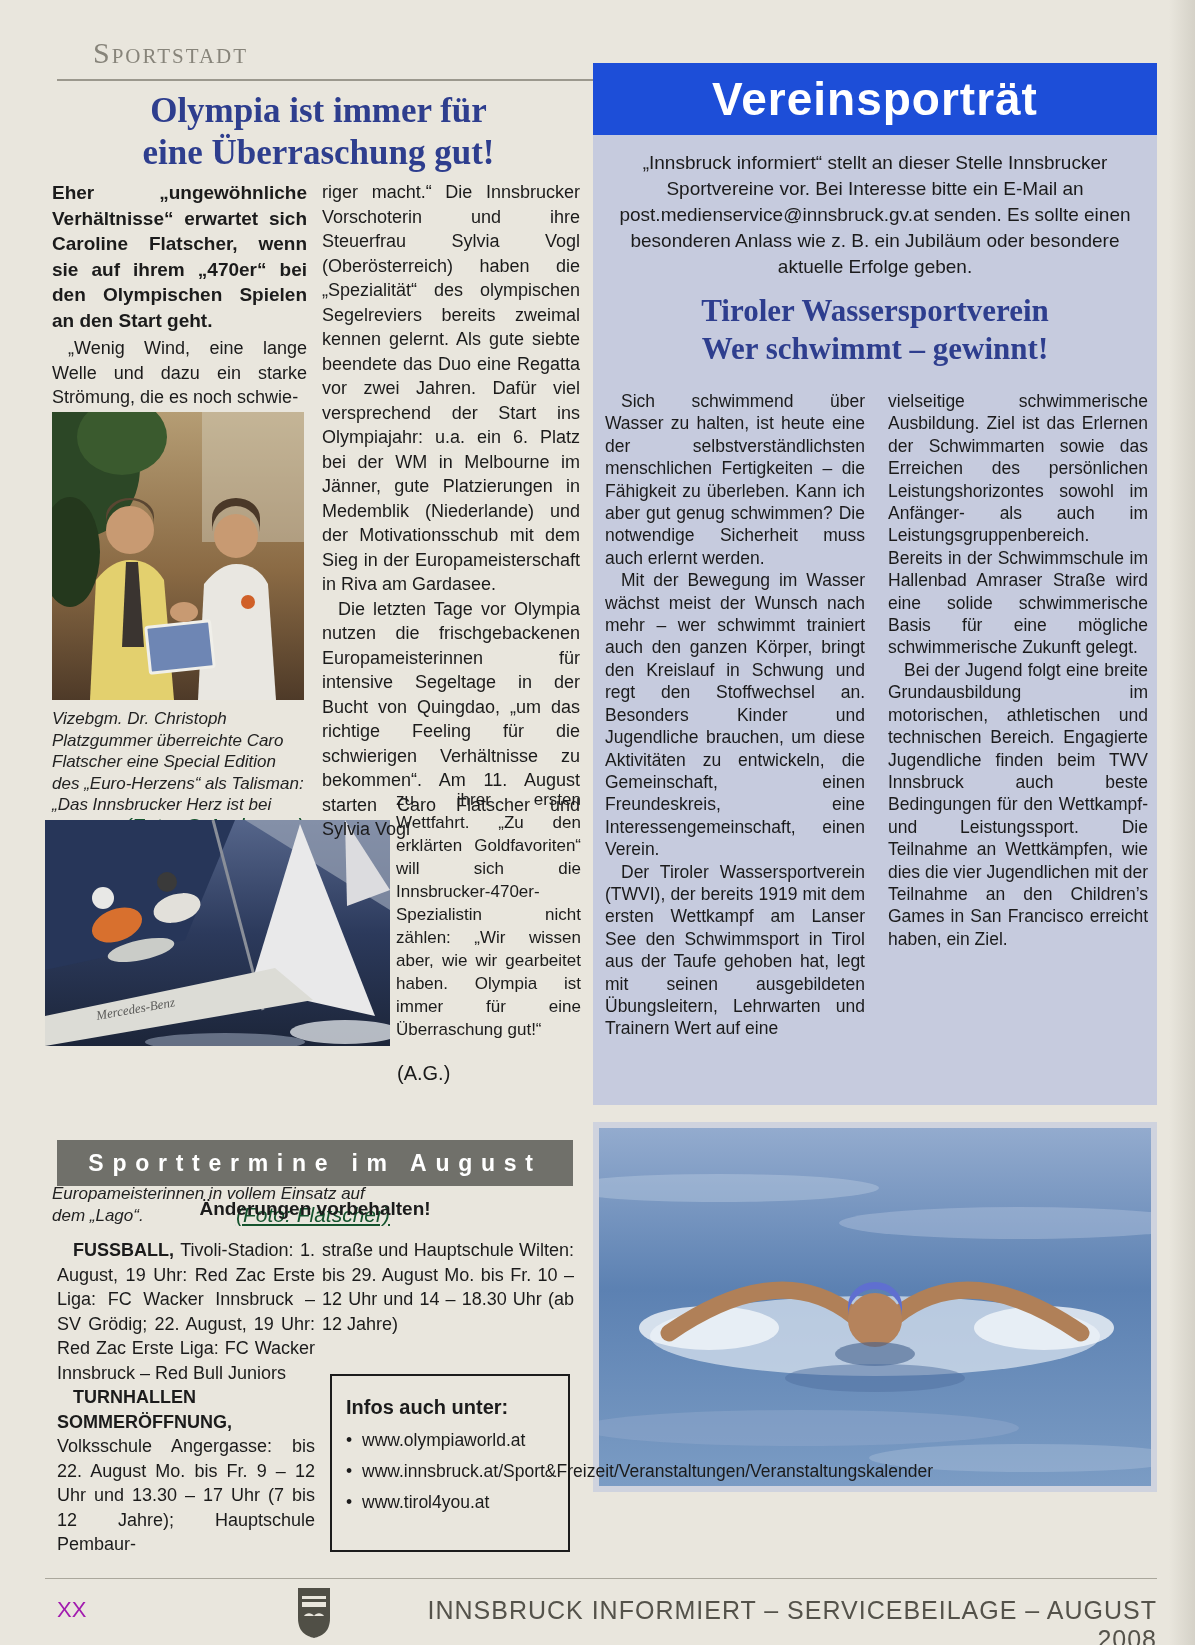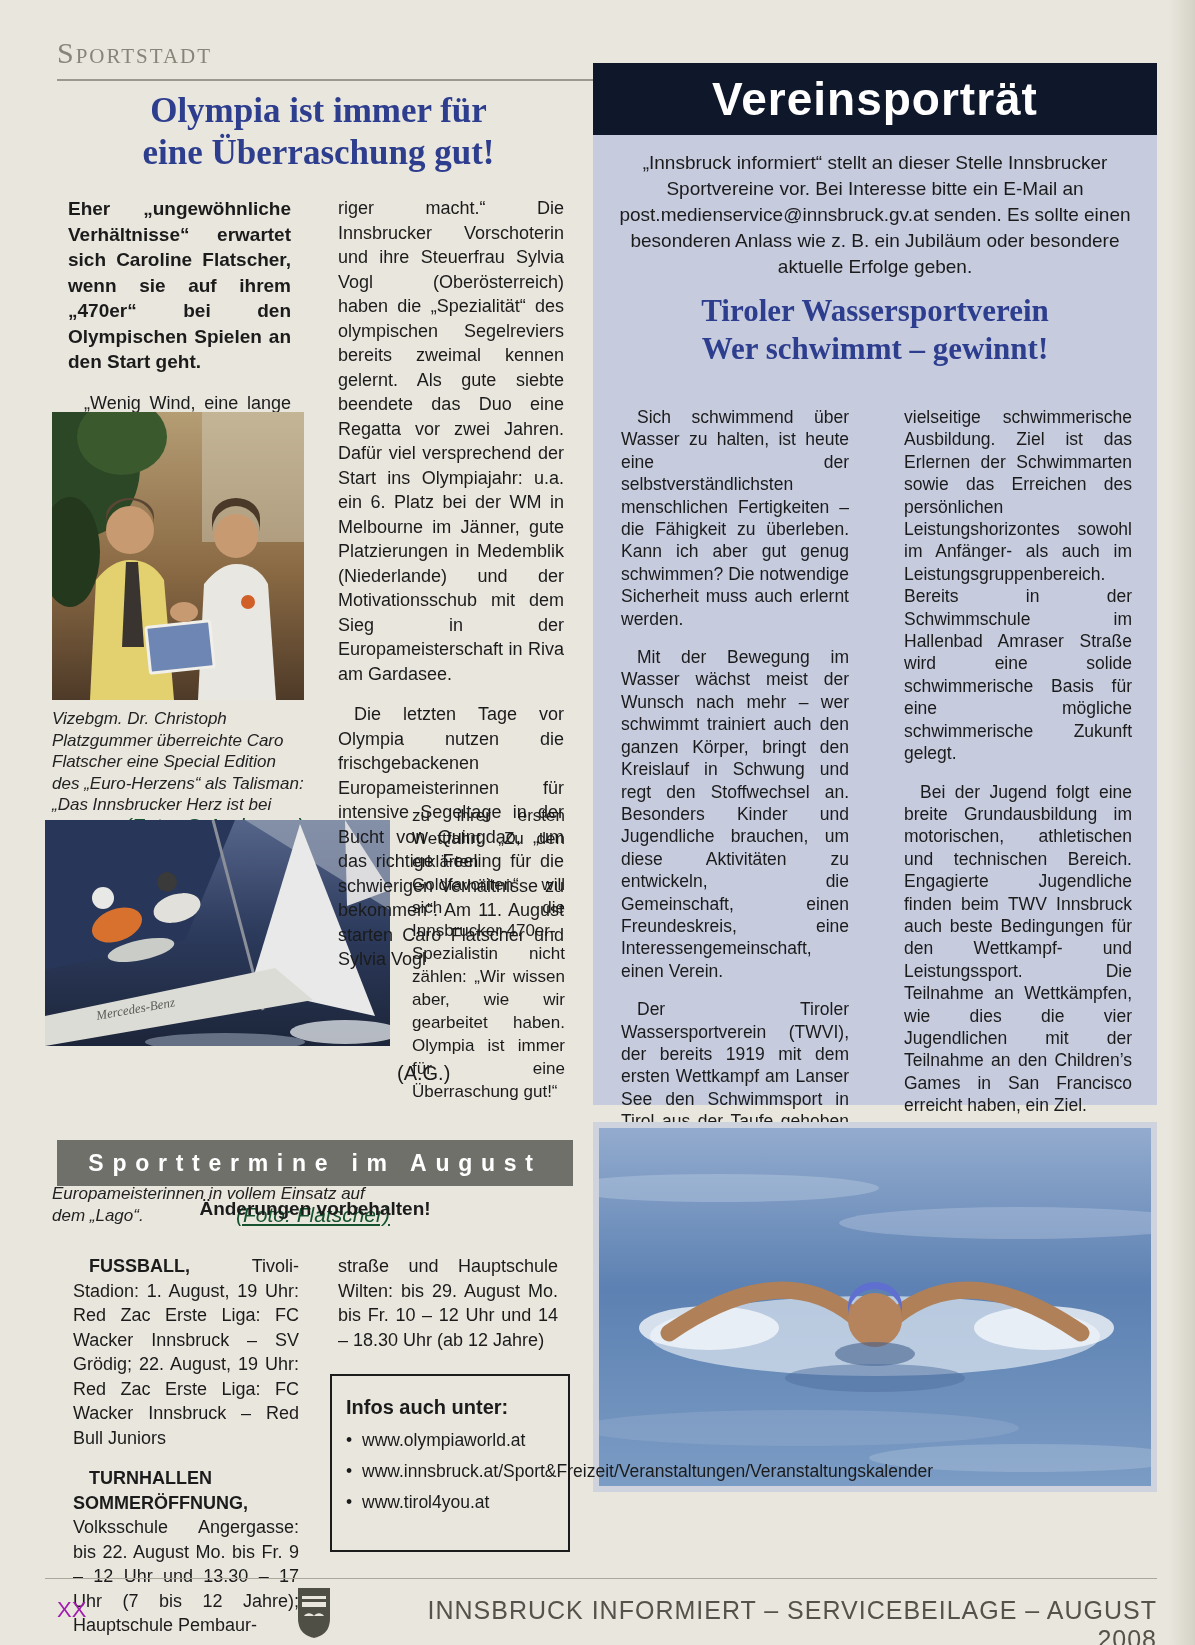--- a/index.html
+++ b/index.html
@@ -3,37 +3,37 @@
 <meta charset="utf-8">
 <style>
   html,body { margin:0; padding:0; background:#d6d3c9; }
   .page {
     position:relative; width:1195px; height:1645px; margin:0 auto;
     background:#e9e6dd; overflow:hidden;
     font-family:"Liberation Sans", sans-serif; color:#1b1b1b;
   }
   .abs { position:absolute; }
   .serif { font-family:"Liberation Serif", serif; }
-  p { margin:16px; }
+  p { margin:0; }
   .just { text-align:justify; text-justify:inter-word; }
   .ind { text-indent:16px; }
   .body18 { font-size:18px; line-height:24.5px; }
   .body17 { font-size:17.5px; line-height:22.4px; }
   .cap { font-style:italic; font-size:17px; line-height:21.5px; color:#222; }
   .credit { font-style:italic; font-size:21px; color:#14532d;text-decoration:underline; }
   .caprel { position:relative; }
   .credit-br { position:absolute; right:0; bottom:1px; }
   .navy { color:#2e3e8e; }
   .bold { font-weight:bold; }
   .kicker {
     font-family:"Liberation Serif", serif; font-variant:small-caps;
-    font-size:30px; letter-spacing:2px; color:#87847a;
+    font-size:30px; letter-spacing:2px; color:#87847a;margin-left:36px;
   }
   .rule { background:#9b988d; height:2px; }
-  .barnavy { background:#0f172a; color:#ffffff; text-align:center;
+  .barnavy { background:#1d4ed8; color:#ffffff; text-align:center;
     font-weight:bold; font-size:46px; line-height:72px; letter-spacing:1px; }
   .panel { background:#c6cbde; }
   .bargray { background:#70706a; color:#fff; text-align:center;
     font-weight:bold; font-size:23px; line-height:46px; letter-spacing:0.38em; }
   .infobox { border:2px solid #1c1c1c; }
   .infolist { list-style:none; margin:10px 0 0 0; padding:0; font-size:17.5px; line-height:22px; }
   .infolist li { position:relative; padding-left:16px; margin-bottom:9px; }
   .infolist .blt { position:absolute; left:0; top:0; }
   .footer-text { font-size:25px; letter-spacing:1px; color:#54524a; }
   svg { display:block; }

